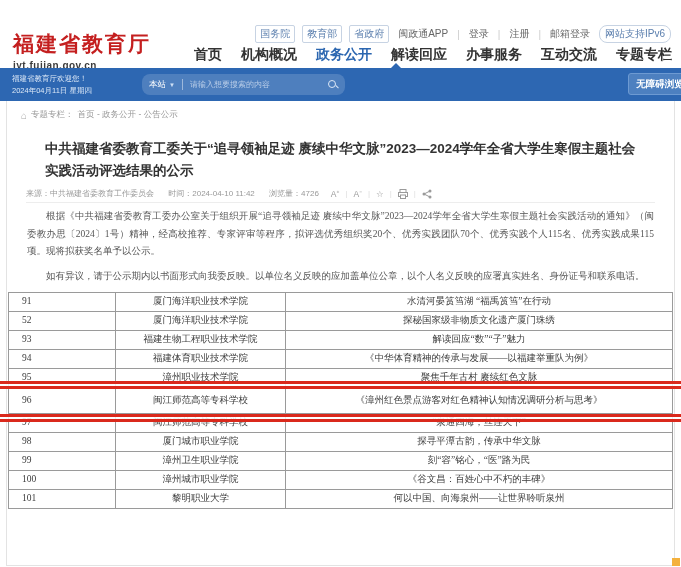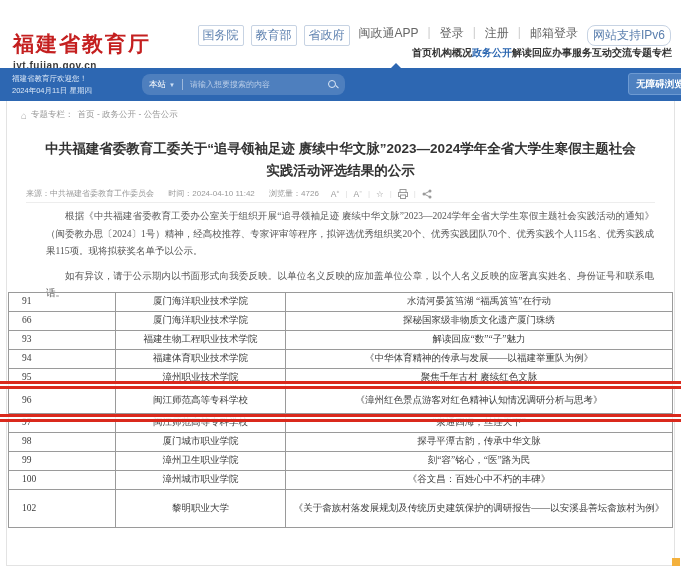--- a/index.html
+++ b/index.html
@@ -5,28 +5,28 @@
   * { margin:0; padding:0; box-sizing:border-box; }
   html,body { background:#fff; }
   .page { position:relative; width:681px; height:567px; background:#fff; overflow:hidden;
           font-family:"Liberation Sans", sans-serif; color:#333; }
 
   
   .logo { position:absolute; left:13px; top:30px; }
   .logo-cn { font-size:21px; font-weight:bold; color:#c41f1f; letter-spacing:2px; font-family:"Liberation Serif", serif; }
   .logo-en { font-size:10px; font-weight:bold; color:#3c3c3c; letter-spacing:.5px; margin-top:2px; }
 
-  .toplinks { position:absolute; right:10px; top:25px; display:flex; gap:7px;
-              font-size:12px; color:#6f86a8; white-space:nowrap; }
+  .toplinks { position:absolute; right:10px; top:25px; display:flex; align-items:center; gap:7px;
+              font-size:10px; color:#6f86a8; white-space:nowrap; }
   .toplinks .boxed { border:1px solid #c7d3e3; padding:1px 4px; border-radius:2px; color:#5b7fae; }
   .toplinks .plain { color:#666; padding:0 2px; }
   .toplinks .sep { color:#ccc; }
   .toplinks .pill { border:1px solid #c7d3e3; padding:1px 5px; border-radius:8px; color:#5b7fae; }
 
-  .nav { position:absolute; right:9px; top:46px; display:flex; font-size:10px; font-weight:bold; color:#333; }
+  .nav { position:absolute; right:9px; top:46px; display:flex; gap:19px; font-size:14px; font-weight:bold; color:#333; }
   .nav .item { cursor:pointer; }
   .nav .active { color:#2b66b0; }
 
   
   .bluebar { position:absolute; left:0; top:68px; width:681px; height:33px; background:#2d67b2; }
   .notch { position:absolute; left:391px; top:-5px; width:0; height:0;
            border-left:5px solid transparent; border-right:5px solid transparent; border-bottom:5px solid #2d67b2; }
   .welcome { position:absolute; left:12px; top:5px; font-size:7.5px; color:#dce8f7; line-height:1.55; }
   .searchbox { position:absolute; left:142px; top:6px; width:203px; height:21px;
                background:rgba(255,255,255,.16); border-radius:8px; display:flex; align-items:center; padding:0 7px; }
@@ -46,36 +46,36 @@
               display:flex; align-items:center; justify-content:center; cursor:pointer; }
 
   
   .frame { position:absolute; left:6px; right:6px; top:101px; bottom:1px; background:#fff;
            border:1px solid #e3e3e3; border-top:none; }
 
   .breadcrumb { position:absolute; left:21px; top:109px; font-size:8.5px; color:#999;
                 display:flex; align-items:center; gap:4px; }
   .breadcrumb .home { font-size:10px; color:#aaa; }
 
-  .title { position:absolute; left:45px; right:45px; top:138px; text-align:center;
+  .title { position:absolute; left:45px; right:45px; top:138px; text-align:left;
            font-size:13.5px; font-weight:bold; color:#333; line-height:1.65; }
 
   .meta { position:absolute; left:26px; right:26px; top:185px; height:18px;
           display:flex; justify-content:flex-start; align-items:center;
           border-bottom:1px solid #ededed; font-size:8px; color:#999; }
   .meta .left span { margin-right:12px; }
   .tools { display:flex; align-items:center; gap:6px; color:#9a9a9a; }
   .tools .t { cursor:pointer; font-size:8.5px; }
   .tools .tsep { color:#ddd; }
   .tools svg { display:block; }
 
   .bodytext { position:absolute; left:27px; right:27px; top:208px;
               font-family:"Liberation Serif", serif; font-size:9.5px; color:#555;
               line-height:1.85; text-align:justify; }
-  .bodytext p { text-indent:2em; margin-bottom:7px;margin-left:19px; }
+  .bodytext p { text-indent:2em; margin-bottom:7px; }
 
   
   table.results { position:absolute; left:8px; top:292px; width:665px; border-collapse:collapse;
                   table-layout:fixed; font-family:"Liberation Serif", serif; font-size:9.5px; color:#3c3c3c; }
   table.results col.c1 { width:107px; }
   table.results col.c2 { width:170px; }
   table.results td { border:1px solid #9a9a9a; text-align:center; padding:1px 4px; line-height:1.45; }
   table.results td.no { text-align:left; padding-left:13px; }
   table.results tr { height:19px;padding-left:8px; }
   table.results tr.tall { height:26px; }
@@ -195,21 +195,21 @@
         <col class="c2">
         <col>
       </colgroup>
     <tbody>
       <tr>
         <td class="no">91</td>
         <td>厦门海洋职业技术学院</td>
         <td>水清河晏筼筜湖 “福禹筼筜”在行动</td>
       </tr>
       <tr>
-        <td class="no">66</td>
+        <td class="no">52</td>
         <td>厦门海洋职业技术学院</td>
         <td>探秘国家级非物质文化遗产厦门珠绣</td>
       </tr>
       <tr>
         <td class="no">93</td>
         <td>福建生物工程职业技术学院</td>
         <td>解读回应“数”“子”魅力</td>
       </tr>
       <tr>
         <td class="no">94</td>
@@ -239,24 +239,24 @@
       <tr>
         <td class="no">99</td>
         <td>漳州卫生职业学院</td>
         <td>刻“容”铭心，“医”路为民</td>
       </tr>
       <tr>
         <td class="no">100</td>
         <td>漳州城市职业学院</td>
         <td>《谷文昌：百姓心中不朽的丰碑》</td>
       </tr>
-      <tr class="xtall">
-        <td class="no">102</td>
+      <tr>
+        <td class="no">101</td>
         <td>黎明职业大学</td>
-        <td>《关于畲族村落发展规划及传统历史建筑保护的调研报告——以安溪县善坛畲族村为例》</td>
+        <td>何以中国、向海泉州——让世界聆听泉州</td>
       </tr>
     </tbody>
   </table>
 
   <div class="redline redline1"></div>
   <div class="redline redline2"></div>
 
   <div class="corner-marker"></div>
 </div>
 

